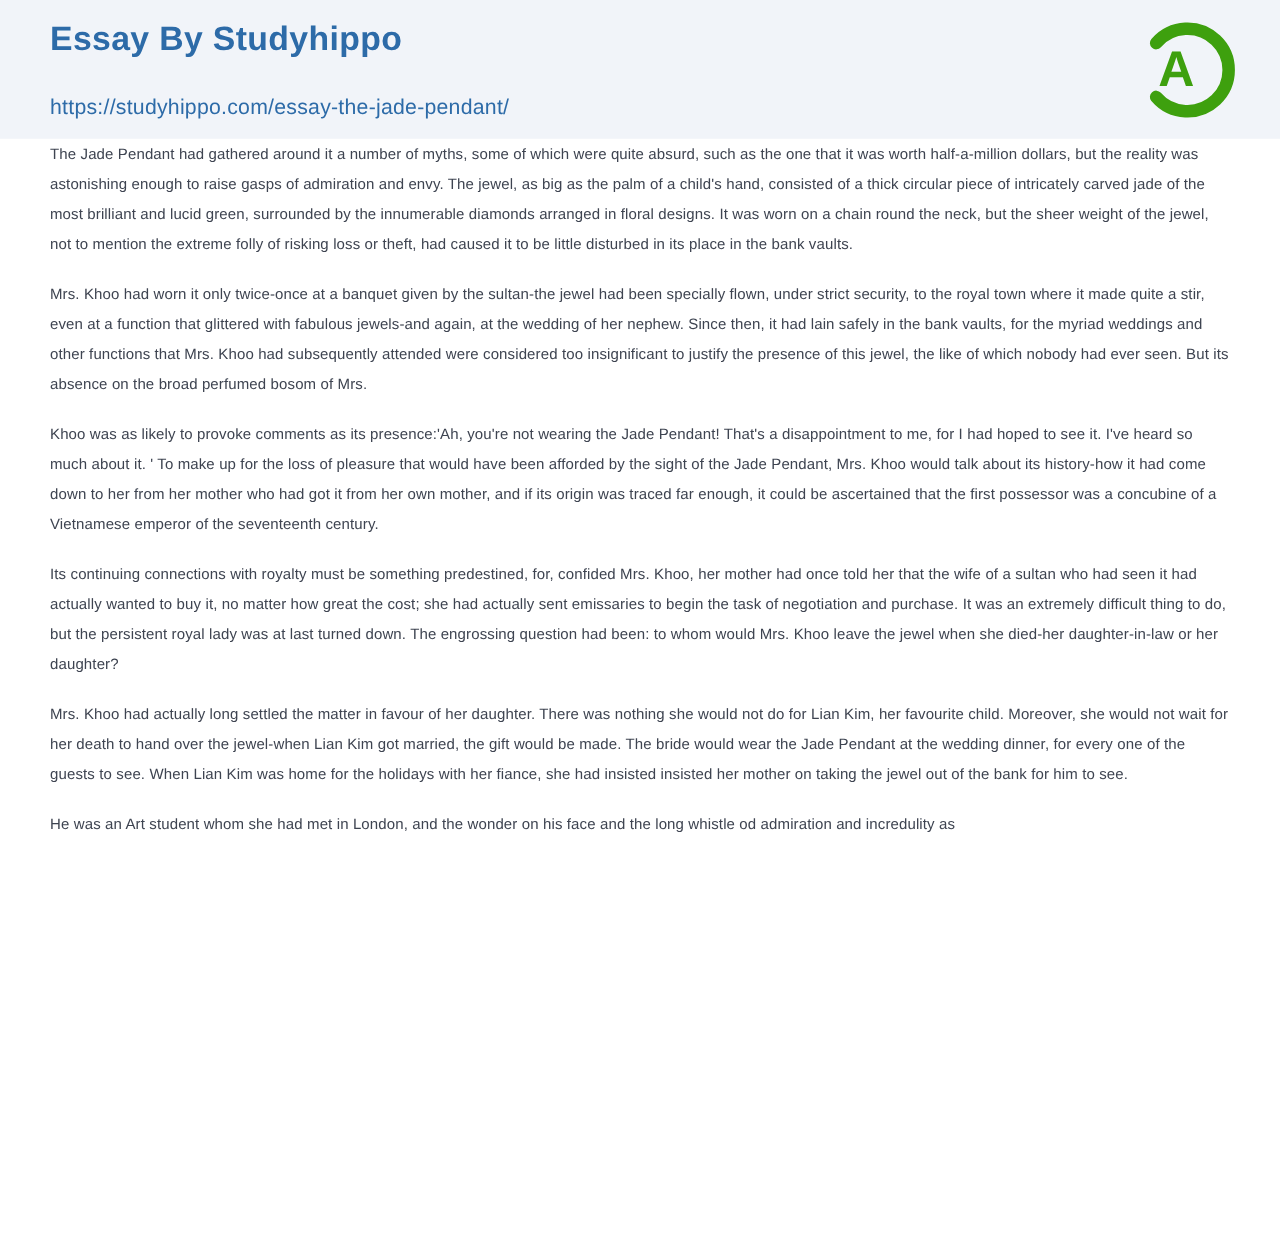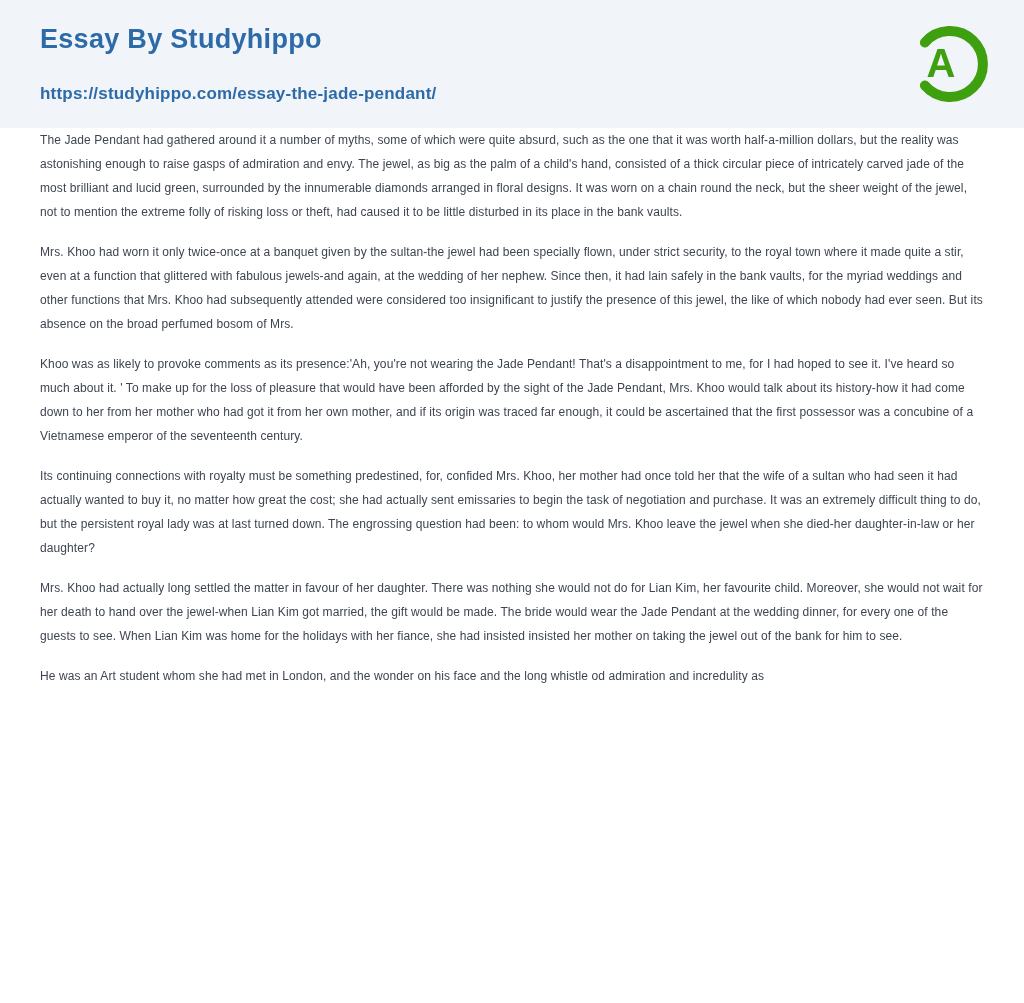--- a/index.html
+++ b/index.html
@@ -6,38 +6,38 @@
   html, body {
     margin: 0; padding: 0;
     width: 1024px; min-height: 1003px;
     background: #ffffff;
     font-family: "Liberation Sans", sans-serif;
   }
   .page { width: 1024px; min-height: 1003px; background: #ffffff; }
 
   header.site-header {
     background: #f1f4f9;
-    height: 128px;
+    height: 111px;
     padding: 0 34px 0 40px;
     display: flex;
     justify-content: space-between;
     align-items: center;
   }
   .header-text { display: flex; flex-direction: column; }
   .site-title {
     color: #2d6ba8;
     font-size: 27px;
     font-weight: 700;
     letter-spacing: 0.3px;
     margin: 0 0 13px 0;
   }
   .page-url {
     color: #2d6ba8;
     font-size: 17px;
-    font-weight: 700;
+    font-weight: 400;
     text-decoration: none;
     letter-spacing: 0.2px;
     margin-top: 16px;
   }
   .logo-wrap { width: 80px; height: 82px; flex: 0 0 auto; }
 
   main.article {
     padding: 0 40px;
   }
   h1.article-title {

